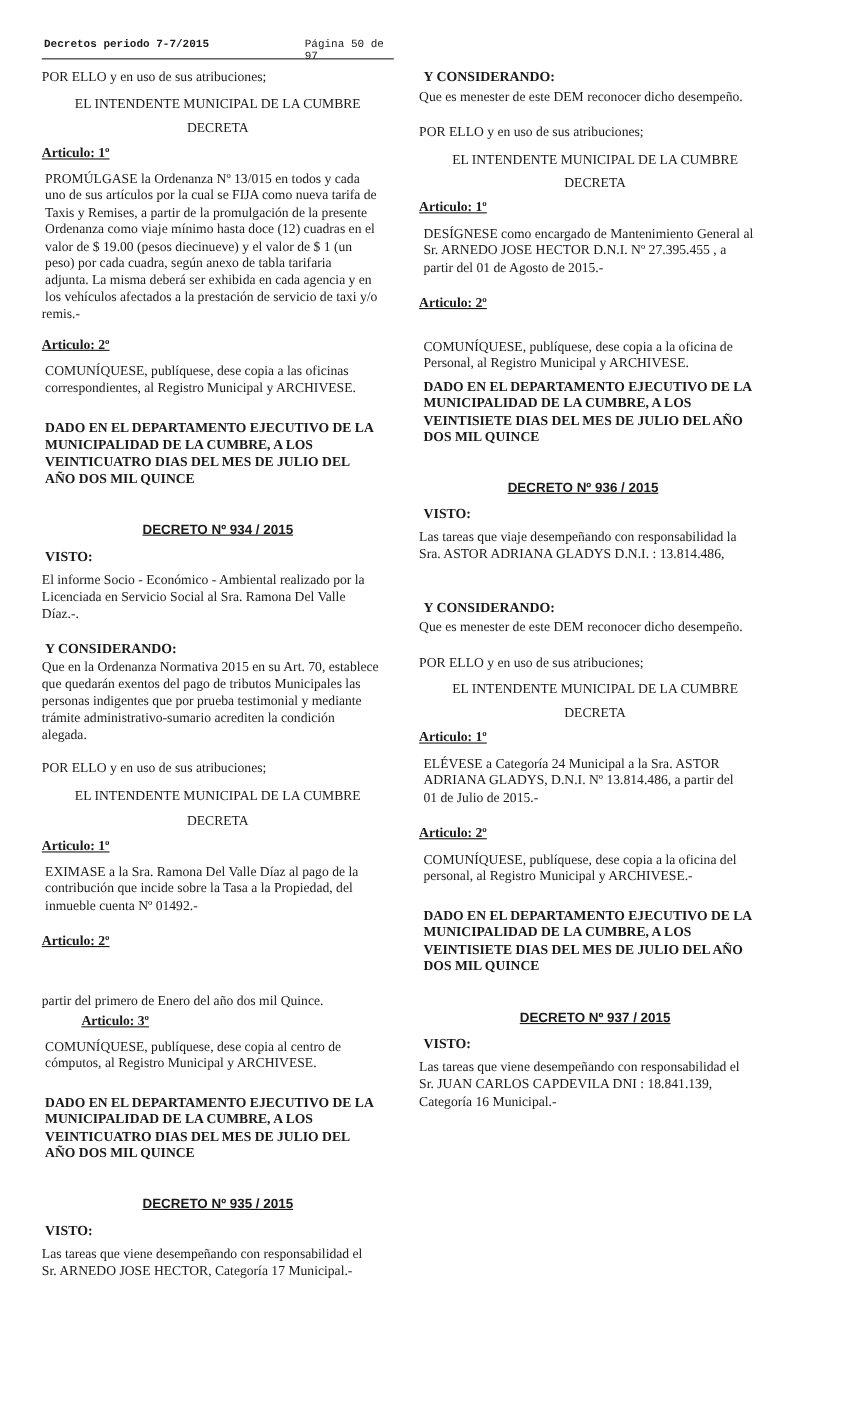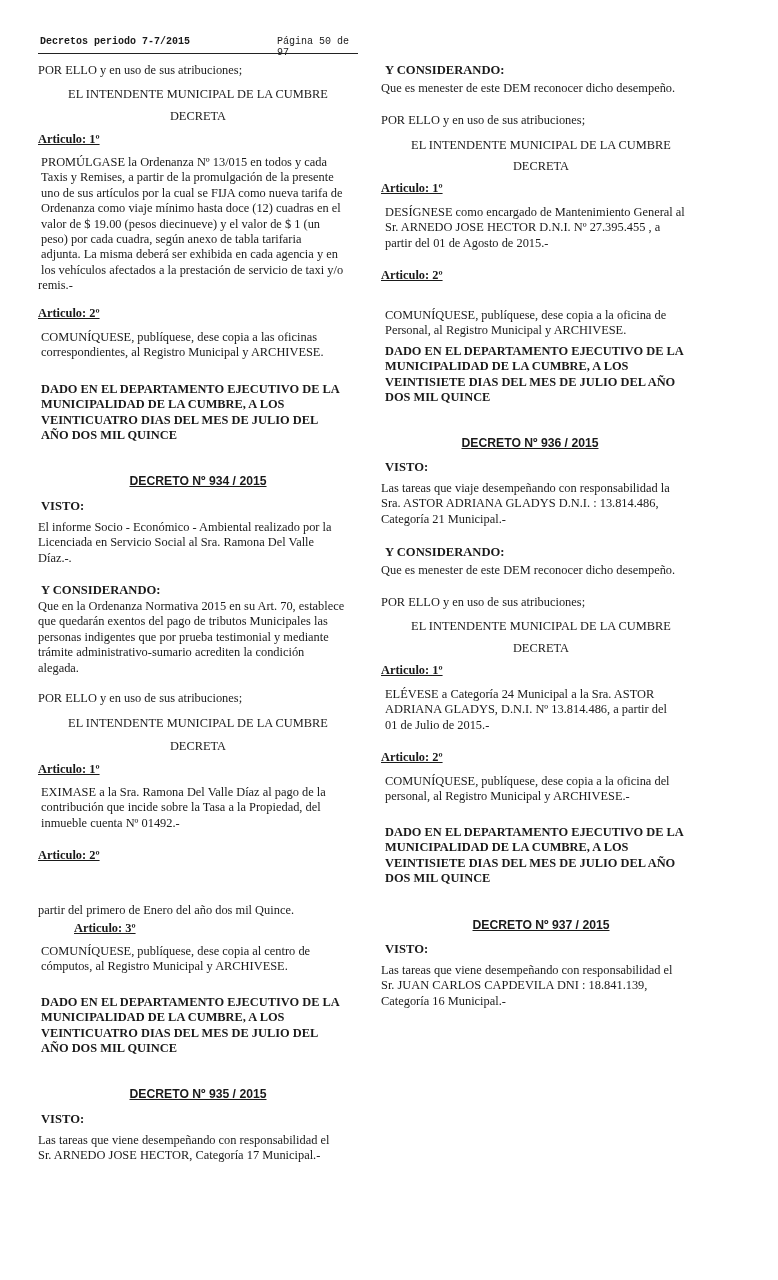--- a/index.html
+++ b/index.html
@@ -34,22 +34,22 @@
 </div>
 <div class="header-rule"></div>
 
 <div class="col col-left">
   <div class="t" style="left:38px;top:62px;">POR ELLO y en uso de sus atribuciones;</div>
   <div class="t c" style="left:38px;top:86px;width:320px;">EL INTENDENTE MUNICIPAL DE LA CUMBRE</div>
   <div class="t c" style="left:38px;top:108px;width:320px;">DECRETA</div>
   <div class="t art" style="left:38px;top:131px;">Articulo: 1º</div>
   <div class="par" style="left:41px;top:155px;">
     <div>PROMÚLGASE  la Ordenanza  Nº 13/015  en todos  y cada</div>
+    <div>uno de sus artículos por la cual se FIJA como nueva tarifa de</div>
     <div>Taxis y Remises, a partir de la promulgación de la presente</div>
-    <div>uno de sus artículos por la cual se FIJA como nueva tarifa de</div>
     <div>Ordenanza como viaje mínimo  hasta doce (12) cuadras en el</div>
     <div>valor de $ 19.00 (pesos diecinueve) y el valor de $ 1 (un</div>
     <div>peso) por cada cuadra, según anexo de tabla tarifaria</div>
     <div>adjunta. La misma deberá ser exhibida en cada agencia y en</div>
     <div>los vehículos afectados a la prestación de servicio de taxi y/o</div>
     <div style="margin-left:-3px;">remis.-</div>
   </div>
   <div class="t art" style="left:38px;top:305px;">Articulo: 2º</div>
   <div class="par" style="left:41px;top:330px;">
     <div>COMUNÍQUESE, publíquese, dese copia a las oficinas</div>
@@ -133,21 +133,20 @@
       <div>MUNICIPALIDAD DE LA CUMBRE, A LOS</div>
       <div>VEINTISIETE DIAS DEL MES DE JULIO DEL AÑO</div>
       <div>DOS MIL QUINCE</div>
     </div>
 
     <div class="t c decreto" style="left:370px;top:435px;width:320px;">DECRETO Nº 936 / 2015</div>
     <div class="t head-b" style="left:385px;top:459px;">VISTO:</div>
     <div class="par" style="left:381px;top:481px;">
       <div>Las tareas que viaje desempeñando con responsabilidad  la</div>
       <div>Sra. ASTOR ADRIANA  GLADYS  D.N.I. : 13.814.486,</div>
-      <div>Categoría 21 Municipal.-</div>
     </div>
     <div class="t head-b" style="left:385px;top:544px;">Y CONSIDERANDO:</div>
     <div class="t" style="left:381px;top:562px;">Que es menester de este DEM reconocer dicho desempeño.</div>
     <div class="t" style="left:381px;top:594px;">POR ELLO y en uso de sus atribuciones;</div>
     <div class="t c" style="left:381px;top:618px;width:320px;">EL INTENDENTE MUNICIPAL DE LA CUMBRE</div>
     <div class="t c" style="left:381px;top:640px;width:320px;">DECRETA</div>
     <div class="t art" style="left:381px;top:662px;">Articulo: 1º</div>
     <div class="par" style="left:385px;top:687px;">
       <div>ELÉVESE a Categoría 24 Municipal  a la Sra. ASTOR</div>
       <div>ADRIANA GLADYS, D.N.I. Nº 13.814.486,  a  partir del</div>

